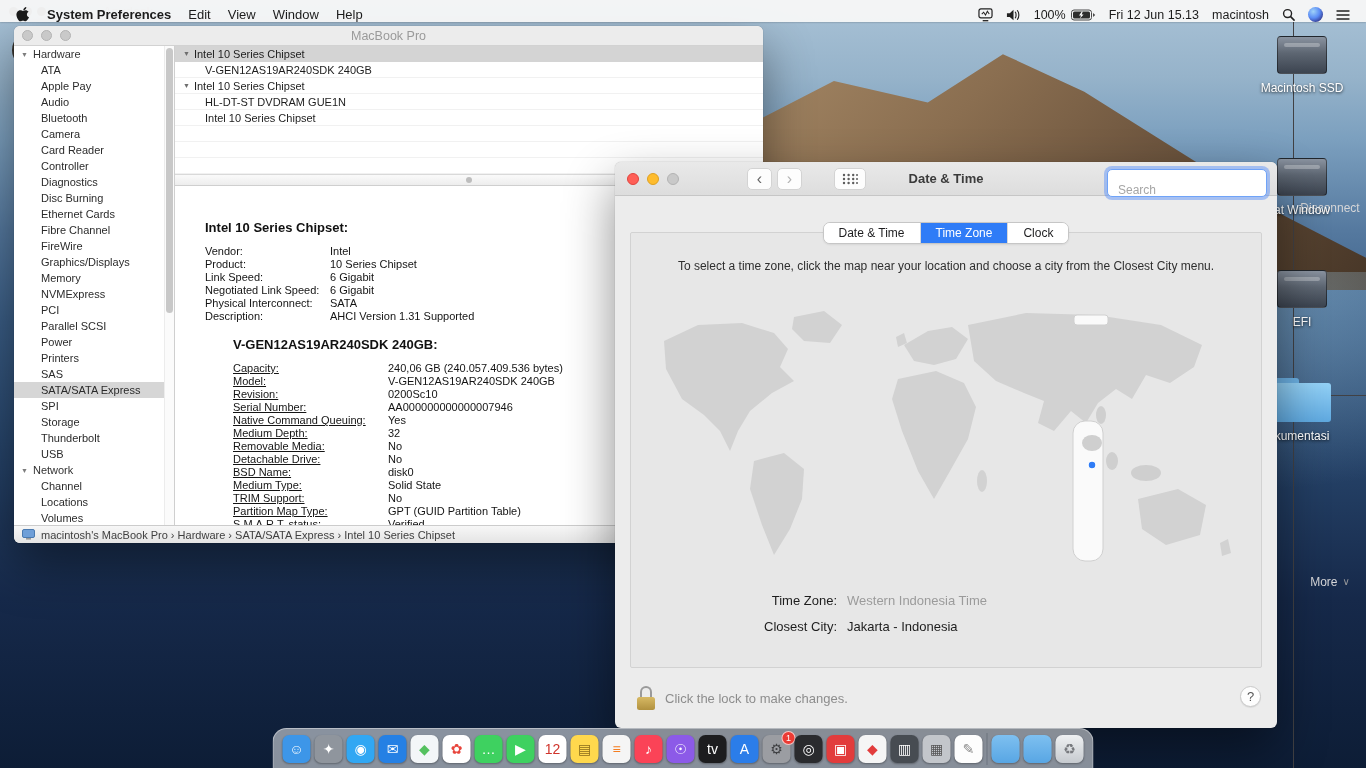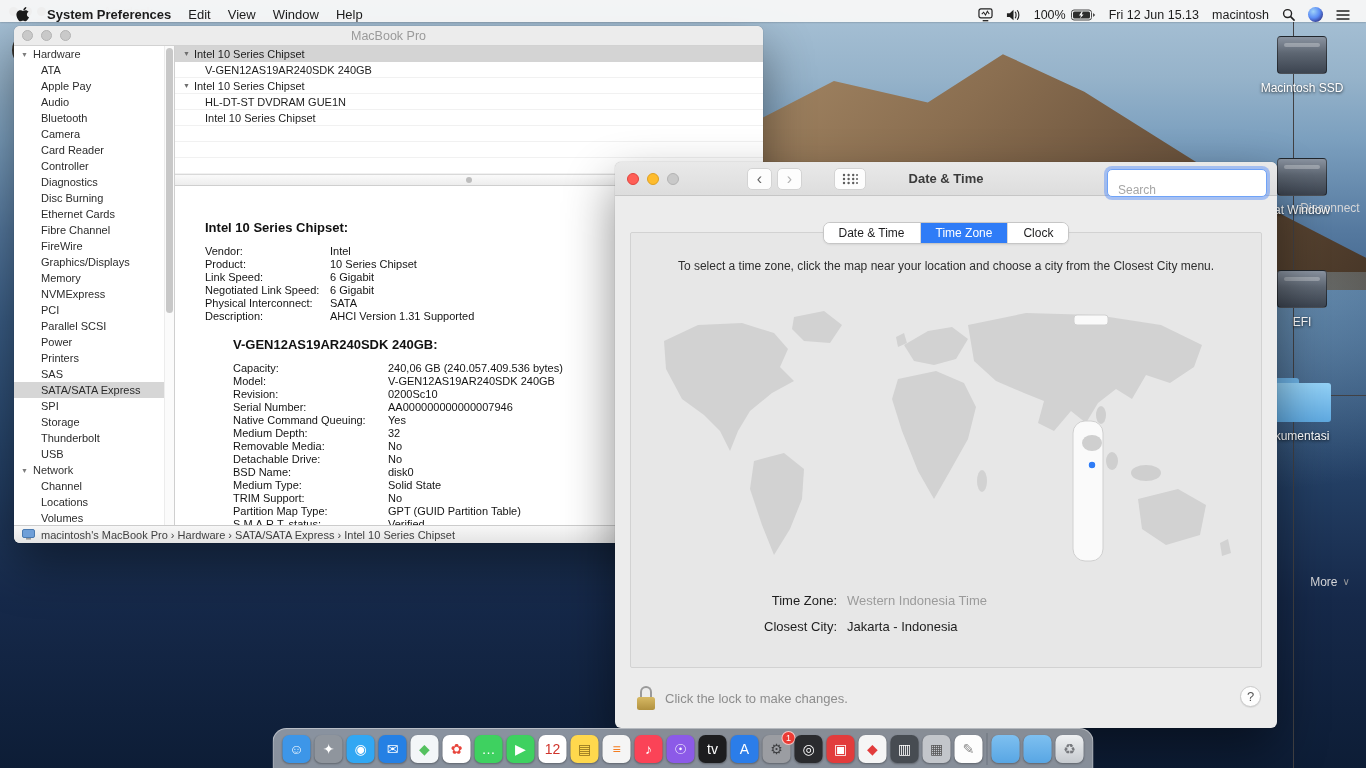--- a/index.html
+++ b/index.html
@@ -67,21 +67,21 @@
   .splitter{position:relative;height:12px;background:linear-gradient(#fafafa,#ededed);
     border-top:1px solid #d9d9d9;border-bottom:1px solid #cfcfcf;}
   .splitter .knob{position:absolute;left:50%;top:50%;transform:translate(-50%,-50%);
     width:6px;height:6px;border-radius:50%;background:#bdbdbd;}
   .si-details{position:absolute;left:0;right:0;top:156px;bottom:0;overflow:hidden;
     padding:18px 10px 0 30px;font-size:11px;color:#141414;}
   .detail-block h3{font-size:13px;font-weight:bold;margin-bottom:10px;color:#111;}
   .detail-block.indent{margin-top:14px;padding-left:28px;}
   .kv{display:flex;line-height:13px;}
   .cols-narrow .kv .k{flex:0 0 125px;}
-  .cols-wide .kv .k{flex:0 0 155px;}
+  .cols-wide .kv .k{flex:0 0 155px;text-decoration:underline;}
   .kv .v{white-space:nowrap;}
   .si-statusbar{position:absolute;left:0;right:0;bottom:0;height:18px;
     background:linear-gradient(#f7f7f7,#e4e4e4);border-top:1px solid #cccccc;
     display:flex;align-items:center;gap:6px;padding:0 8px;font-size:11px;color:#3f3f3f;white-space:nowrap;}
 
   
   .datetime{left:615px;top:162px;width:662px;height:566px;background:#ececec;z-index:30;}
   .dt-titlebar{position:absolute;top:0;left:0;right:0;height:34px;
     background:linear-gradient(#e9e9e9,#dddddd);border-bottom:1px solid #c6c6c6;
     display:flex;align-items:center;padding:0 12px;}

